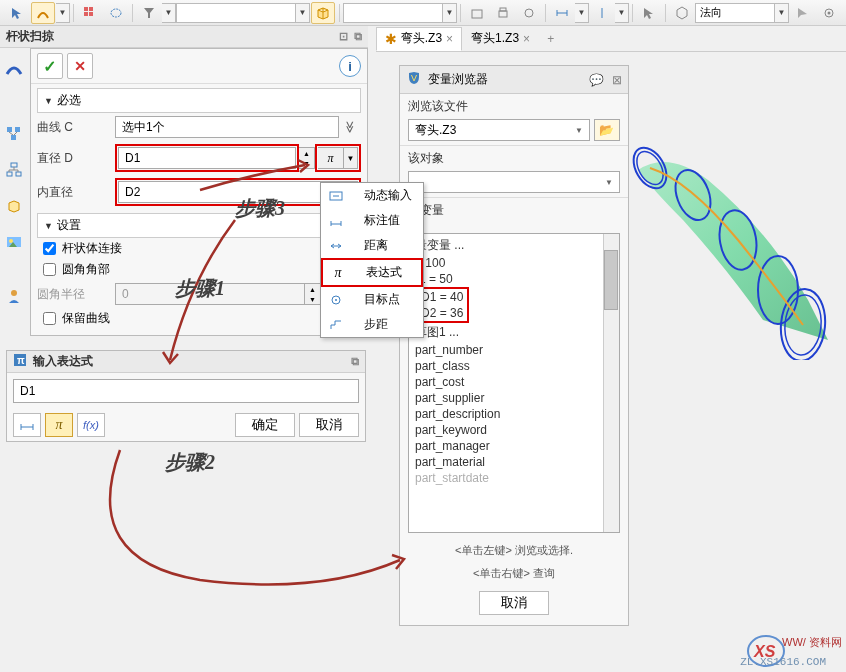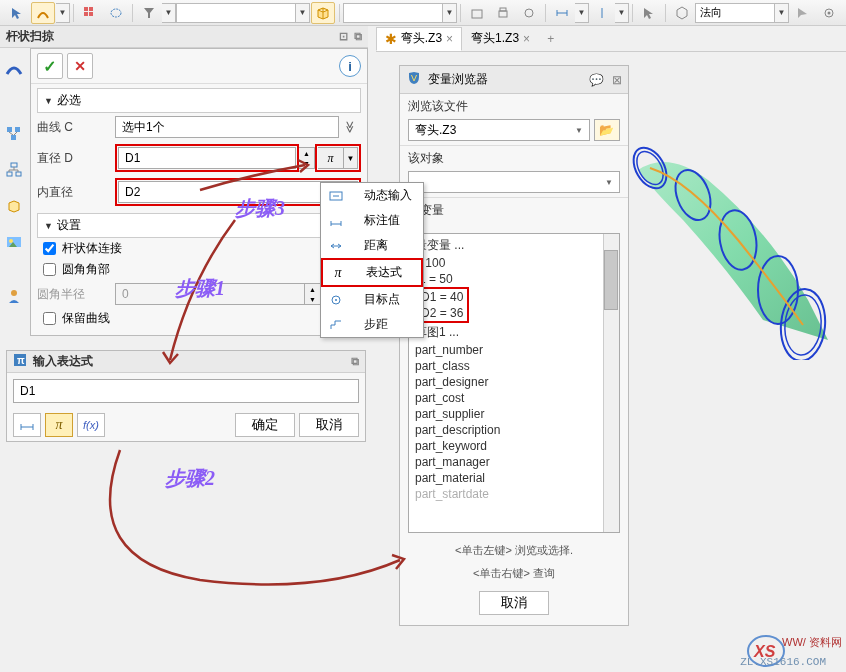--- a/index.html
+++ b/index.html
@@ -78,21 +78,21 @@
 .vb-list-item { padding: 1px 0; font-size: 12px; color: #333; }
 .vb-scroll { position: absolute; right: 0; top: 0; width: 16px; height: 100%; background: #f0f0f0; border-left: 1px solid #ccc; }
 .vb-scroll-thumb { width: 14px; height: 60px; background: #c8c8c8; border: 1px solid #aaa; margin: 16px 0 0 0; }
 .vb-hint { text-align: center; padding: 4px; font-size: 11px; color: #555; }
 .vb-cancel { display: block; margin: 6px auto 10px auto; width: 70px; height: 24px; border: 1px solid #bbb; background: #fff; }
 
 
 .viewport { position: absolute; left: 628px; top: 120px; width: 220px; height: 240px; }
 
 
-.anno { position: absolute; font-family: "KaiTi", serif; font-style: italic; font-size: 20px; color: #8b5cf6; font-weight: bold; z-index: 20; pointer-events: none; }
+.anno { position: absolute; font-family: "KaiTi", serif; font-style: italic; font-size: 20px; color: #404040; font-weight: bold; z-index: 20; pointer-events: none; }
 
 
 .wm1 { position: absolute; right: 4px; bottom: 22px; font-size: 11px; color: #b03030; }
 .wm2 { position: absolute; right: 20px; bottom: 4px; font-size: 11px; color: #7090b0; font-family: Liberation Mono, monospace; }
 .wm-logo { position: absolute; right: 60px; bottom: 4px; width: 40px; height: 34px; }
 </style>
 </head>
 <body>
 
 <div class="top-toolbar">
@@ -478,21 +478,20 @@
       <div class="vb-list-item">量变量 ...</div>
       <div class="vb-list-item">= 100</div>
       <div class="vb-list-item">r1 = 50</div>
       <div class="redbox" style="display:inline-block;padding:0 4px">
         <div class="vb-list-item">D1 = 40</div>
         <div class="vb-list-item">D2 = 36</div>
       </div>
       <div class="vb-list-item">草图1 ...</div>
       <div class="vb-list-item">part_number</div>
       <div class="vb-list-item">part_class</div>
-      <div class="vb-list-item">part_designer</div>
       <div class="vb-list-item">part_cost</div>
       <div class="vb-list-item">part_supplier</div>
       <div class="vb-list-item">part_description</div>
       <div class="vb-list-item">part_keyword</div>
       <div class="vb-list-item">part_manager</div>
       <div class="vb-list-item">part_material</div>
       <div class="vb-list-item" style="opacity:0.4">part_startdate</div>
     </div>
     <div class="vb-scroll">
       <div class="vb-scroll-thumb"></div>
@@ -531,21 +530,21 @@
   <path d="M 298 160 L 308 165 L 300 172" stroke="#a03028" fill="none" stroke-width="2.5"></path>
 
   <path d="M 235 220 Q 190 280 170 360" stroke="#a03028" fill="none" stroke-width="2.5"></path>
   <path d="M 163 352 L 170 363 L 178 354" stroke="#a03028" fill="none" stroke-width="2.5"></path>
 
   <path d="M 120 450 Q 80 560 200 580 Q 320 595 400 560" stroke="#a03028" fill="none" stroke-width="2.5"></path>
   <path d="M 392 555 L 404 559 L 396 569" stroke="#a03028" fill="none" stroke-width="2.5"></path>
 </svg>
 
 <div class="anno" style="left:175px; top:275px">步骤1</div>
-<div class="anno" style="left:165px; top:465px">步骤2</div>
+<div class="anno" style="left:165px; top:449px">步骤2</div>
 <div class="anno" style="left:235px; top:195px">步骤3</div>
 
 <div class="wm-logo">
   <svg width="40" height="34">
       <ellipse cx="20" cy="17" rx="18" ry="15" fill="none" stroke="#6090d0" stroke-width="2"></ellipse>
       <text x="8" y="23" font-size="16" fill="#d04040" font-style="italic" font-weight="bold">XS</text>
     </svg>
 </div>
 <div class="wm1">WW/ 资料网</div>
 <div class="wm2">ZL.XS1616.COM</div>

